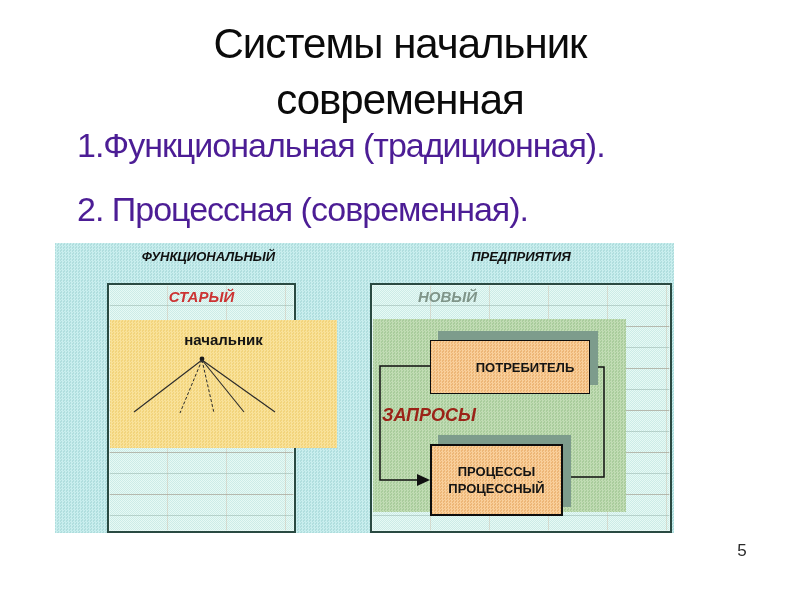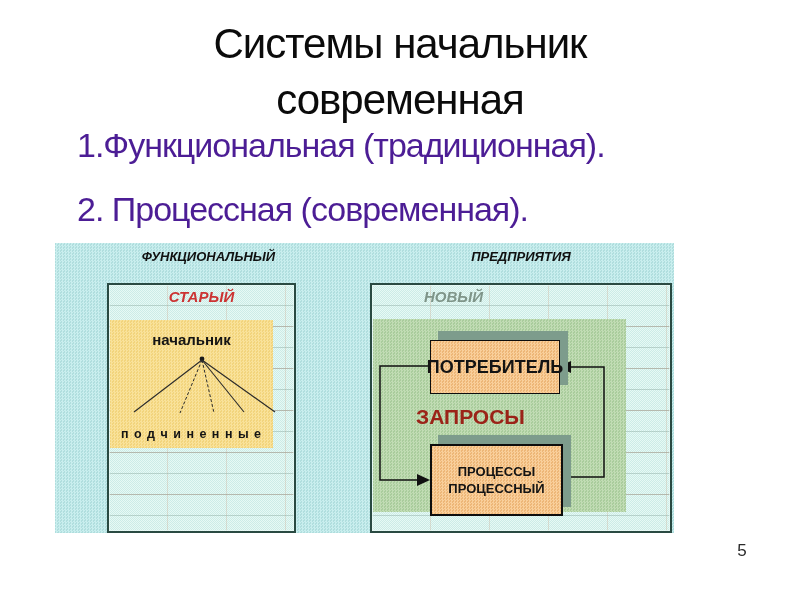--- a/index.html
+++ b/index.html
@@ -35,50 +35,50 @@
            repeating-linear-gradient(180deg, transparent 0 41px, rgba(210,125,100,0.38) 41px 42px),
            repeating-linear-gradient(90deg, transparent 0 58px, rgba(200,150,120,0.25) 58px 59px),
            repeating-conic-gradient(rgba(255,255,255,0.30) 0% 25%, rgba(168,214,208,0.30) 0% 50%);
          background-size:auto,auto,auto,2px 2px;}
   .panel.left{left:52px;width:185px;}
   .panel.right{left:315px;width:298px;}
 
   .panel-label{position:absolute;top:3px;left:0;width:100%;text-align:center;
                font-size:15px;font-weight:bold;font-style:italic;white-space:nowrap;}
   .panel-label.old{color:#cc3333;}
-  .panel-label.new{color:#7f9589;text-align:right;left:52px;width:auto;}
+  .panel-label.new{color:#7f9589;text-align:right;left:46px;width:auto;}
 
   
-  .yellow-box{position:absolute;left:1px;top:35px;width:163px;height:128px;
+  .yellow-box{position:absolute;left:1px;top:35px;width:183px;height:128px;
               background-color:#f6dc8c;
               background-image:repeating-conic-gradient(#f9e29a 0% 25%, #f2d47c 0% 50%);
-              background-size:3px 3px;}
+              background-size:3px 3px;padding-left:44px;}
   .boss-label{position:absolute;top:11px;left:0;width:100%;text-align:center;
               font-size:15px;font-weight:bold;color:#141414;}
   .fan-svg{position:absolute;left:0;top:0;width:183px;height:128px;}
   .subs-label{position:absolute;bottom:7px;left:0;width:100%;text-align:center;
               font-size:12.5px;font-weight:bold;color:#141414;white-space:nowrap;letter-spacing:1px;}
 
   
   .green-area{position:absolute;left:1px;top:34px;width:253px;height:193px;
               background-color:#b7d6aa;
               background-image:repeating-conic-gradient(#c1dcb4 0% 25%, #a9cc9c 0% 50%);
               background-size:3px 3px;}
   .flow-svg{position:absolute;left:0;top:0;width:298px;height:246px;}
   .flow-box{position:absolute;background-color:#f3c285;
             background-image:repeating-conic-gradient(#f9cf9b 0% 25%, #edb677 0% 50%);
             background-size:3px 3px;
             box-shadow:8px -9px 0 0 #7d9c8c;
             display:flex;align-items:center;justify-content:center;
             text-align:center;font-weight:bold;color:#141414;}
-  .flow-box.consumer{left:58px;top:55px;width:128px;height:52px;border:1px solid #0d0d0d;font-size:18px;}
+  .flow-box.consumer{left:58px;top:55px;width:128px;height:52px;border:1px solid #0d0d0d;font-size:13px;padding-left:30px;}
   .flow-box.processes{left:58px;top:159px;width:129px;height:68px;border:2px solid #0d0d0d;
                       font-size:13px;line-height:17px;flex-direction:column;}
-  .flow-label{position:absolute;top:120px;font-size:21px;font-weight:bold;
-              color:#9b2318;white-space:nowrap;padding-left:34px;}
+  .flow-label{position:absolute;top:120px;font-size:18px;font-weight:bold;font-style:italic;
+              color:#9b2318;white-space:nowrap;}
   .flow-label.requests{left:10px;}
   .flow-label.satisfaction{left:104px;}
 
   .page-number{position:absolute;left:712px;top:541px;width:60px;text-align:center;
                font-size:17px;color:#2a2a2a;}
 </style>
 </head>
 <body>
 
 <div class="slide">
@@ -101,21 +101,20 @@
       <div class="yellow-box">
         <svg class="fan-svg" viewBox="0 0 183 128">
           <circle cx="92" cy="39" r="2.4" fill="#1a1a1a"></circle>
           <line x1="92" y1="40" x2="24" y2="92" stroke="#2a2a2a" stroke-width="1.1"></line>
           <line x1="92" y1="40" x2="70" y2="93" stroke="#2a2a2a" stroke-width="1" stroke-dasharray="3,2"></line>
           <line x1="92" y1="40" x2="104" y2="93" stroke="#2a2a2a" stroke-width="1" stroke-dasharray="3,2"></line>
           <line x1="92" y1="40" x2="134" y2="92" stroke="#2a2a2a" stroke-width="1.1"></line>
           <line x1="92" y1="40" x2="165" y2="92" stroke="#2a2a2a" stroke-width="1.1"></line>
         </svg>
         <div class="boss-label">начальник</div>
-        <div class="subs-label">п о д ч и н е н н ы е</div>
       </div>
     </div>
 
     <div class="panel right">
       <div class="panel-label new">НОВЫЙ</div>
       <div class="green-area"></div>
       <svg class="flow-svg" viewBox="0 0 298 246">
         <polyline points="58,81 8,81 8,195 46,195" fill="none" stroke="#101010" stroke-width="1.5"></polyline>
         <polygon points="58,195 45,189 45,201" fill="#101010"></polygon>
         <polyline points="187,192 232,192 232,82 198,82" fill="none" stroke="#101010" stroke-width="1.5"></polyline>

